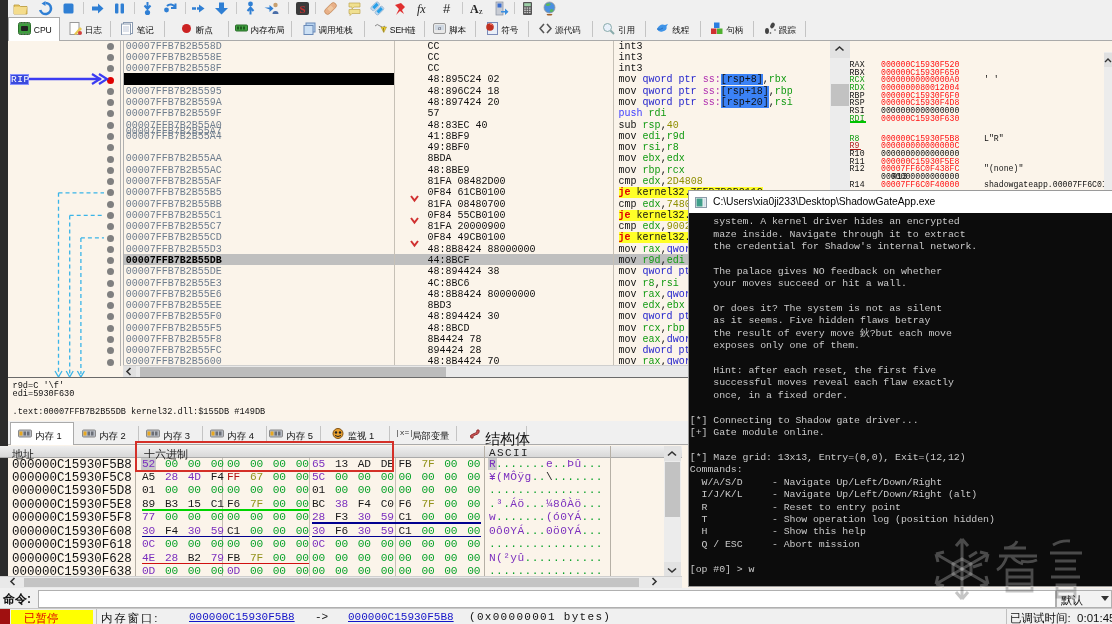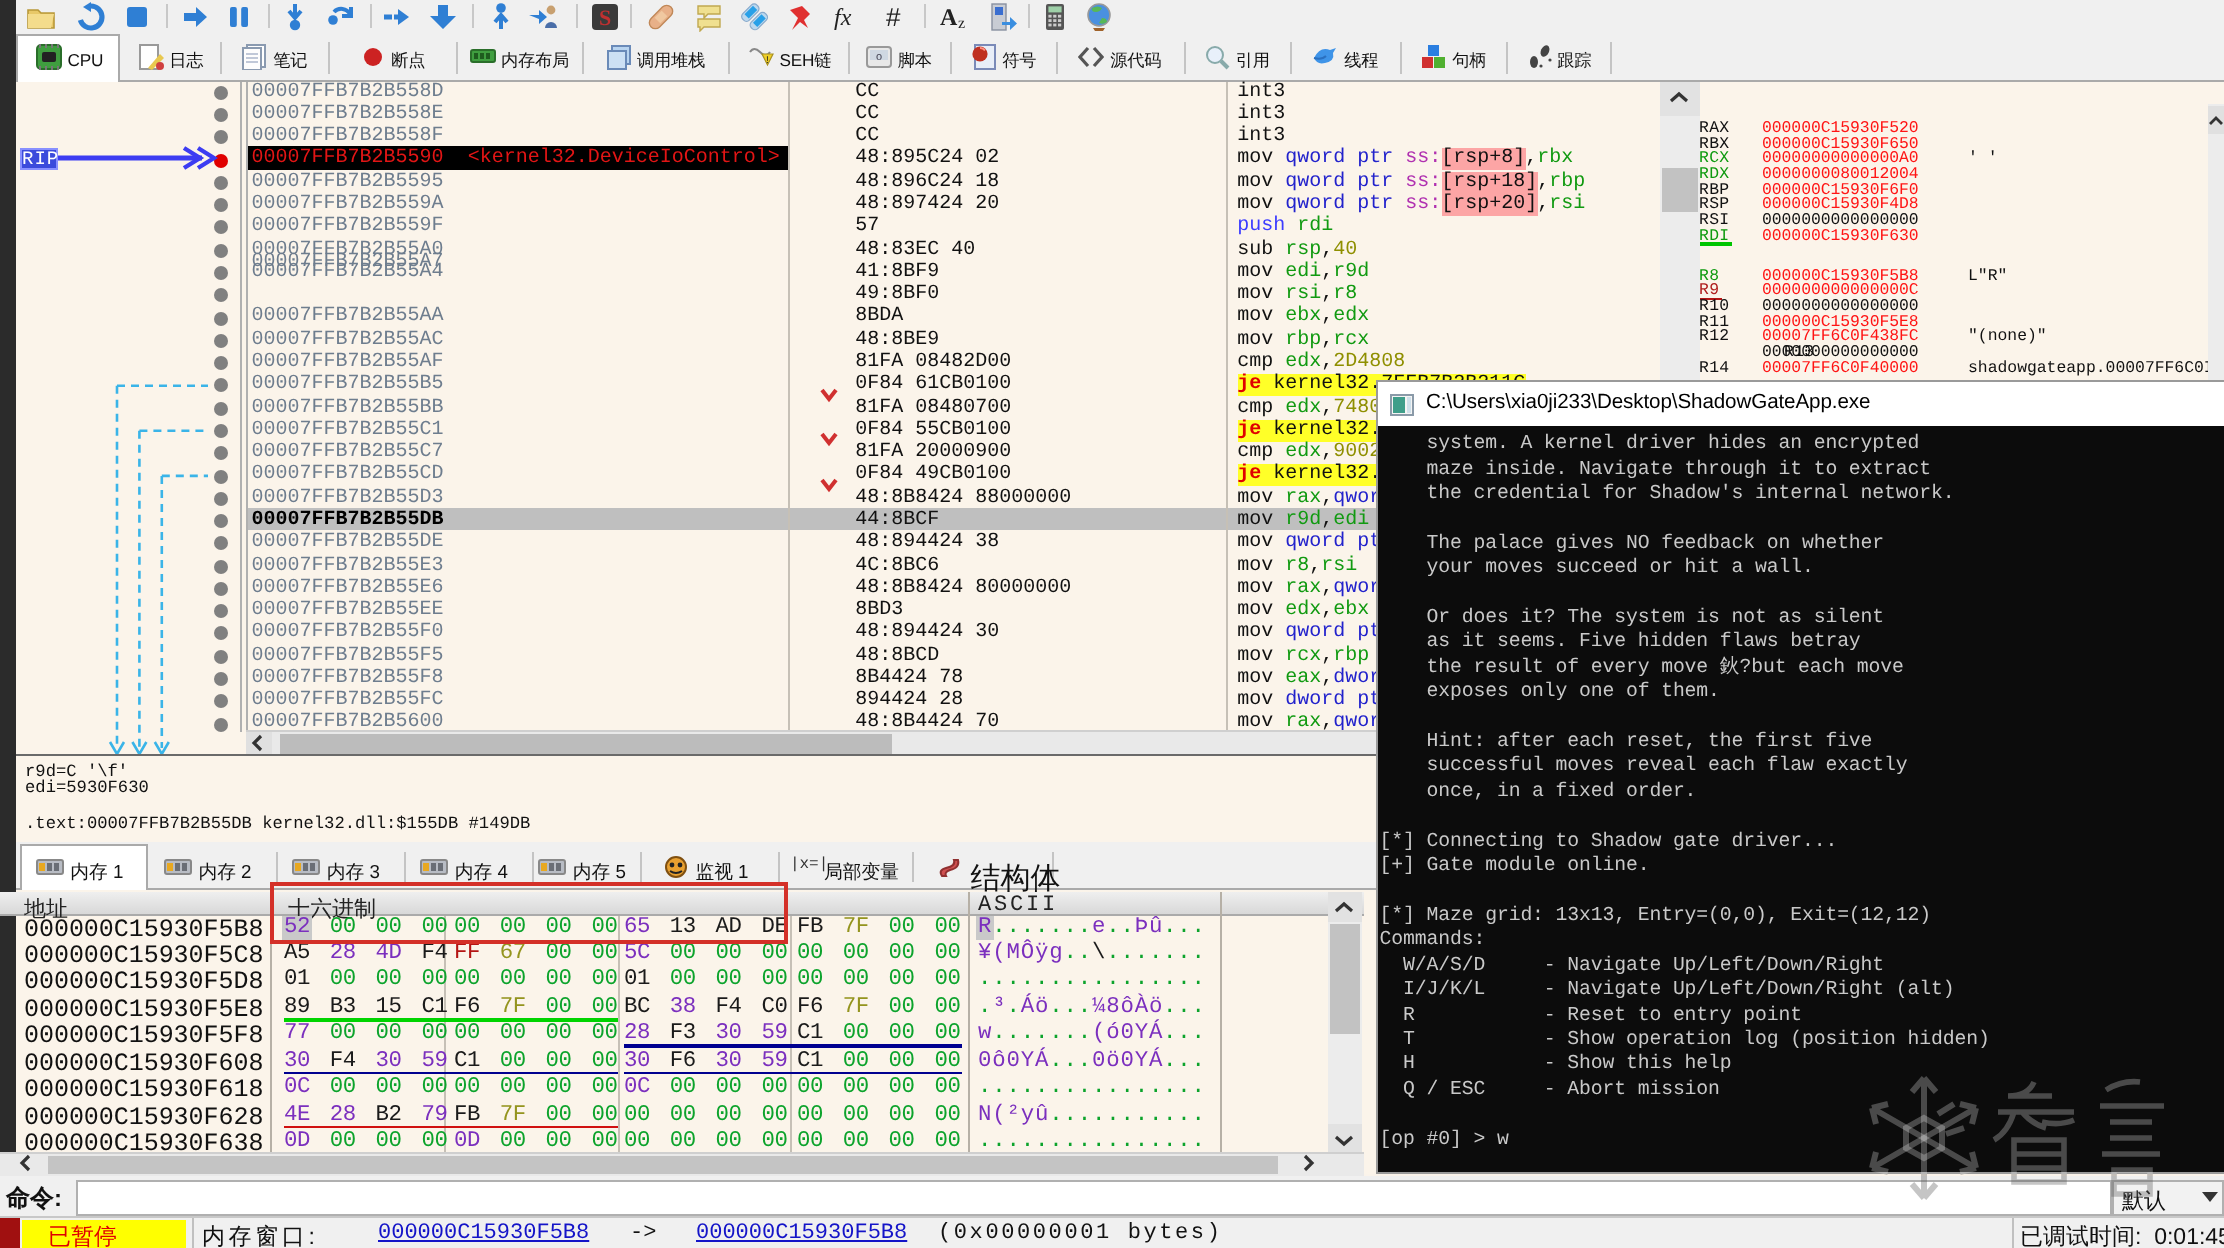--- a/index.html
+++ b/index.html
@@ -1,21 +1,21 @@
 <!DOCTYPE html>
 <html><head><meta charset="utf-8"><style>
 *{margin:0;padding:0;box-sizing:border-box}
 html,body{width:1112px;height:624px;overflow:hidden;background:#faf3ea;font-family:"Liberation Sans",sans-serif;}
 .abs{position:absolute}
 #root{position:relative;width:1112px;height:624px}
 .mono{font-family:"Liberation Mono",monospace}
 .dis{font-family:"Liberation Mono",monospace;font-size:10px;line-height:11.28px;white-space:pre;color:#111}
 .addr{color:#6e7d8e}
 .g{color:#119a11}.o{color:#8f8f00}.b{color:#2222cc}.pb{color:#3c3cff}.m{color:#b030b0}.k{color:#111}
-.hi{background:#fca5a5;color:#111}
+.hi{background:#3b82f6;color:#111}
 .jy{background:#ffff28;color:#111}.jr{background:#ffff28;color:#e00000;font-weight:bold}
 .dot{position:absolute;width:7px;height:7px;border-radius:50%;background:#808080}
 </style></head><body>
 <div id="root">
 
 <div class="abs" style="left:0;top:0;width:1112px;height:16.5px;background:#f0f0f0"></div>
 <div class="abs" style="left:0;top:16.5px;width:1112px;height:24.5px;background:#f0f0f0;border-bottom:1px solid #aaa"></div>
 <div class="abs" style="left:0;top:41px;width:1112px;height:336px;background:#fbf4ea"></div>
 <div class="abs" style="left:0;top:377.3px;width:1112px;height:43.7px;background:#fbf4ea;border-top:1.6px solid #6a6a6a"></div>
 <div class="abs" style="left:0;top:421px;width:1112px;height:24px;background:#f0f0f0;border-bottom:1px solid #aaa"></div>
@@ -246,21 +246,20 @@
 <div class="dis abs" style="left:618.6px;top:40.6px"><span class="k">int3</span></div>
 <div class="dot" style="left:106.8px;top:54.0px;background:#808080"></div>
 <div class="dis abs addr" style="left:125.8px;top:51.9px">00007FFB7B2B558E</div>
 <div class="dis abs" style="left:427.6px;top:51.9px">CC</div>
 <div class="dis abs" style="left:618.6px;top:51.9px"><span class="k">int3</span></div>
 <div class="dot" style="left:106.8px;top:65.3px;background:#808080"></div>
 <div class="dis abs addr" style="left:125.8px;top:63.2px">00007FFB7B2B558F</div>
 <div class="dis abs" style="left:427.6px;top:63.2px">CC</div>
 <div class="dis abs" style="left:618.6px;top:63.2px"><span class="k">int3</span></div>
 <div class="dot" style="left:106.8px;top:76.5px;background:#e00000"></div>
-<div class="dis abs" style="left:125.8px;top:74.4px;color:#e21515">00007FFB7B2B5590  &lt;kernel32.DeviceIoControl&gt;</div>
 <div class="dis abs" style="left:427.6px;top:74.4px">48:895C24 02</div>
 <div class="dis abs" style="left:618.6px;top:74.4px"><span class="k">mov </span><span class="b">qword ptr </span><span class="m">ss:</span><span class="hi">[rsp+8]</span><span class="k">,</span><span class="g">rbx</span></div>
 <div class="dot" style="left:106.8px;top:87.8px;background:#808080"></div>
 <div class="dis abs addr" style="left:125.8px;top:85.7px">00007FFB7B2B5595</div>
 <div class="dis abs" style="left:427.6px;top:85.7px">48:896C24 18</div>
 <div class="dis abs" style="left:618.6px;top:85.7px"><span class="k">mov </span><span class="b">qword ptr </span><span class="m">ss:</span><span class="hi">[rsp+18]</span><span class="k">,</span><span class="g">rbp</span></div>
 <div class="dot" style="left:106.8px;top:99.1px;background:#808080"></div>
 <div class="dis abs addr" style="left:125.8px;top:97.0px">00007FFB7B2B559A</div>
 <div class="dis abs" style="left:427.6px;top:97.0px">48:897424 20</div>
 <div class="dis abs" style="left:618.6px;top:97.0px"><span class="k">mov </span><span class="b">qword ptr </span><span class="m">ss:</span><span class="hi">[rsp+20]</span><span class="k">,</span><span class="g">rsi</span></div>

